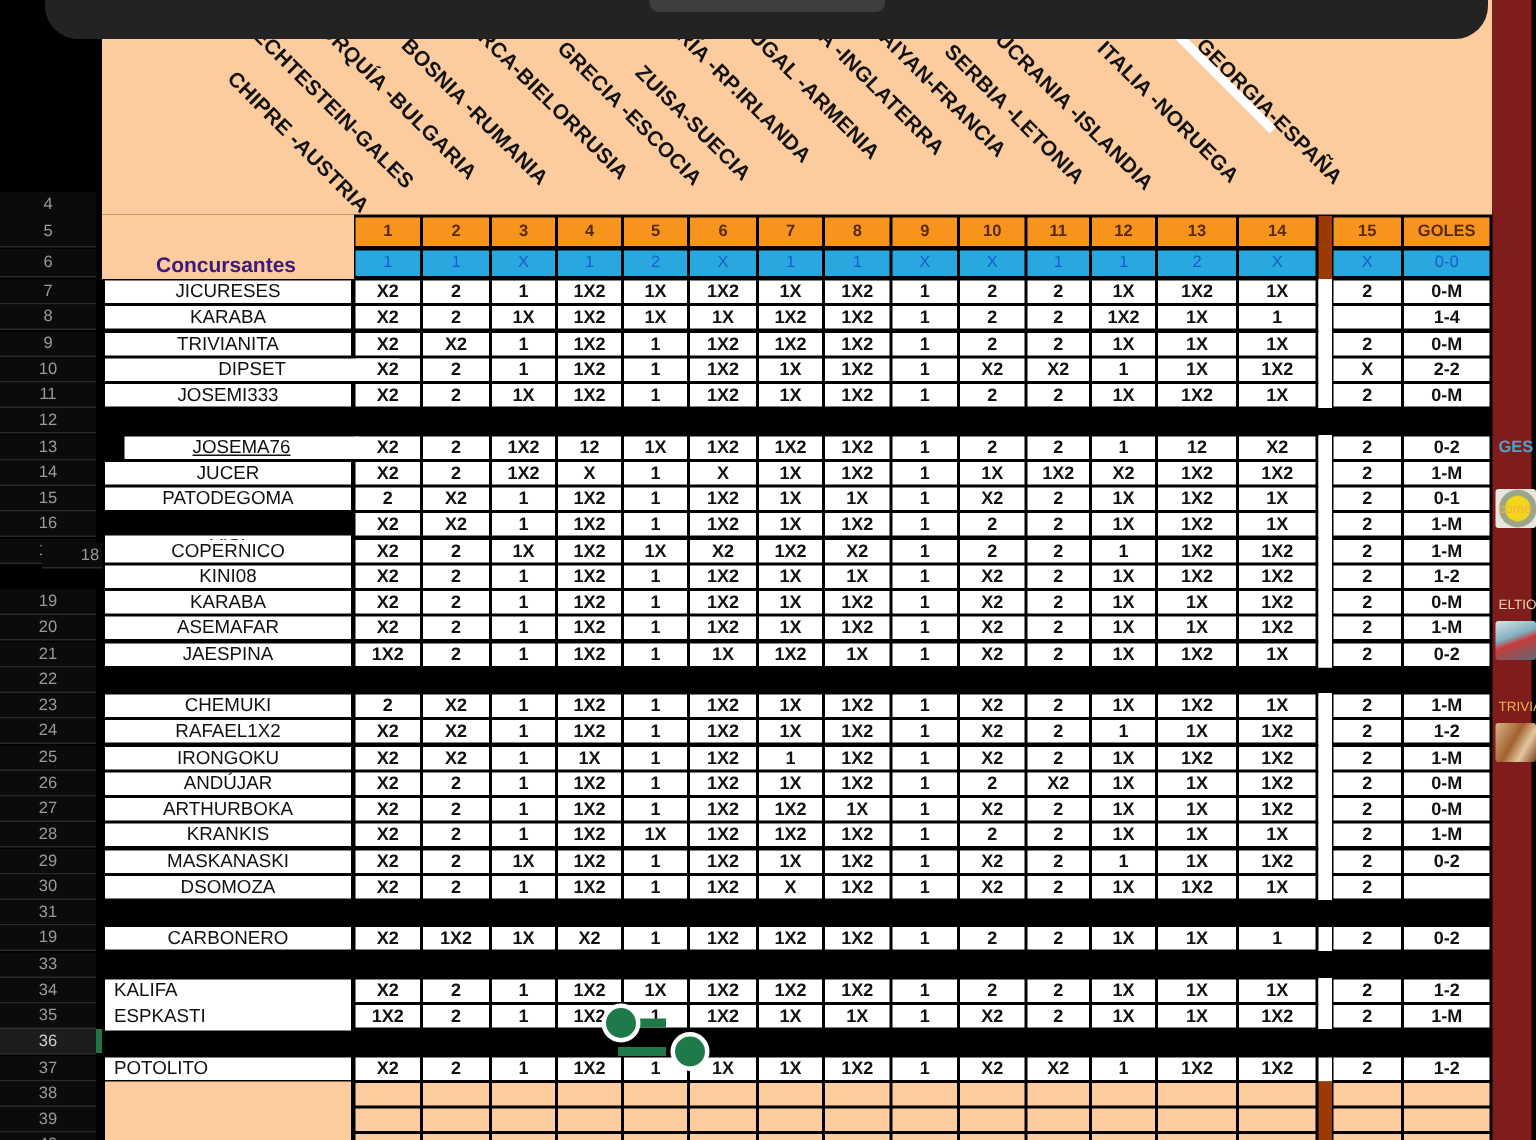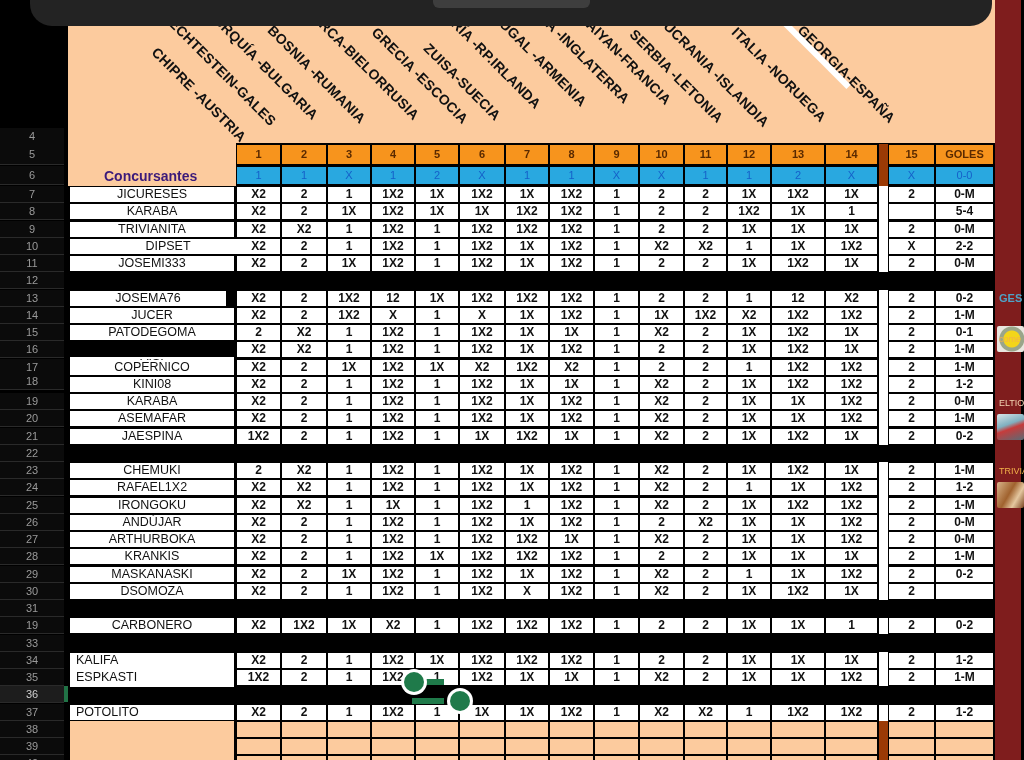--- a/index.html
+++ b/index.html
@@ -54,21 +54,21 @@
     <div class="rn" style="top: 203.25px; height: 17px; line-height: 17px;">8</div>
     <div class="rn" style="top: 220.5px; height: 17px; line-height: 17px;">9</div>
     <div class="rn" style="top: 237.75px; height: 17px; line-height: 17px;">10</div>
     <div class="rn" style="top: 255px; height: 17px; line-height: 17px;">11</div>
     <div class="rn" style="top: 272.25px; height: 17px; line-height: 17px;">12</div>
     <div class="rn" style="top: 289.5px; height: 17px; line-height: 17px;">13</div>
     <div class="rn" style="top: 306.75px; height: 17px; line-height: 17px;">14</div>
     <div class="rn" style="top: 324px; height: 17px; line-height: 17px;">15</div>
     <div class="rn" style="top: 341.25px; height: 17px; line-height: 17px;">16</div>
     <div class="rn" style="top: 358.5px; height: 17px; line-height: 17px;">17</div>
-    <div class="rn" style="top: 373px; height: 17px; line-height: 17px;">18</div>
+    <div class="rn" style="top: 362px; height: 17px; line-height: 17px; margin-left: 28px;">18</div>
     <div class="rn" style="top: 393px; height: 17px; line-height: 17px;">19</div>
     <div class="rn" style="top: 410.25px; height: 17px; line-height: 17px;">20</div>
     <div class="rn" style="top: 427.5px; height: 17px; line-height: 17px;">21</div>
     <div class="rn" style="top: 444.75px; height: 17px; line-height: 17px;">22</div>
     <div class="rn" style="top: 462px; height: 17px; line-height: 17px;">23</div>
     <div class="rn" style="top: 479.25px; height: 17px; line-height: 17px;">24</div>
     <div class="rn" style="top: 496.5px; height: 17px; line-height: 17px;">25</div>
     <div class="rn" style="top: 513.75px; height: 17px; line-height: 17px;">26</div>
     <div class="rn" style="top: 531px; height: 17px; line-height: 17px;">27</div>
     <div class="rn" style="top: 548.25px; height: 17px; line-height: 17px;">28</div>
@@ -169,21 +169,21 @@
       <div class="cell " style="left: 392px; width: 44px; top: 204.25px; height: 15px; line-height: 15px;">1X</div>
       <div class="cell " style="left: 438px; width: 42px; top: 204.25px; height: 15px; line-height: 15px;">1X2</div>
       <div class="cell " style="left: 482px; width: 43px; top: 204.25px; height: 15px; line-height: 15px;">1X2</div>
       <div class="cell " style="left: 527px; width: 43px; top: 204.25px; height: 15px; line-height: 15px;">1</div>
       <div class="cell " style="left: 572px; width: 43px; top: 204.25px; height: 15px; line-height: 15px;">2</div>
       <div class="cell " style="left: 617px; width: 41px; top: 204.25px; height: 15px; line-height: 15px;">2</div>
       <div class="cell " style="left: 660px; width: 42px; top: 204.25px; height: 15px; line-height: 15px;">1X2</div>
       <div class="cell " style="left: 704px; width: 52px; top: 204.25px; height: 15px; line-height: 15px;">1X</div>
       <div class="cell " style="left: 758px; width: 51px; top: 204.25px; height: 15px; line-height: 15px;">1</div>
       <div class="cell " style="left: 821px; width: 45px; top: 204.25px; height: 15px; line-height: 15px;"></div>
-      <div class="cell " style="left: 868px; width: 57px; top: 204.25px; height: 15px; line-height: 15px;">5-4</div>
+      <div class="cell " style="left: 868px; width: 57px; top: 204.25px; height: 15px; line-height: 15px;">1-4</div>
       <div class="gapcol" style="left: 811px; top: 204.25px; height: 16px;"></div>
       <div class="cell name" style="left: 2px; width: 164px; top: 221.5px; height: 15px; line-height: 15px;">TRIVIANITA</div>
       <div class="cell " style="left: 169px; width: 43px; top: 221.5px; height: 15px; line-height: 15px;">X2</div>
       <div class="cell " style="left: 214px; width: 44px; top: 221.5px; height: 15px; line-height: 15px;">X2</div>
       <div class="cell " style="left: 260px; width: 42px; top: 221.5px; height: 15px; line-height: 15px;">1</div>
       <div class="cell " style="left: 304px; width: 42px; top: 221.5px; height: 15px; line-height: 15px;">1X2</div>
       <div class="cell " style="left: 348px; width: 42px; top: 221.5px; height: 15px; line-height: 15px;">1</div>
       <div class="cell " style="left: 392px; width: 44px; top: 221.5px; height: 15px; line-height: 15px;">1X2</div>
       <div class="cell " style="left: 438px; width: 42px; top: 221.5px; height: 15px; line-height: 15px;">1X2</div>
       <div class="cell " style="left: 482px; width: 43px; top: 221.5px; height: 15px; line-height: 15px;">1X2</div>
@@ -225,21 +225,21 @@
       <div class="cell " style="left: 482px; width: 43px; top: 256px; height: 15px; line-height: 15px;">1X2</div>
       <div class="cell " style="left: 527px; width: 43px; top: 256px; height: 15px; line-height: 15px;">1</div>
       <div class="cell " style="left: 572px; width: 43px; top: 256px; height: 15px; line-height: 15px;">2</div>
       <div class="cell " style="left: 617px; width: 41px; top: 256px; height: 15px; line-height: 15px;">2</div>
       <div class="cell " style="left: 660px; width: 42px; top: 256px; height: 15px; line-height: 15px;">1X</div>
       <div class="cell " style="left: 704px; width: 52px; top: 256px; height: 15px; line-height: 15px;">1X2</div>
       <div class="cell " style="left: 758px; width: 51px; top: 256px; height: 15px; line-height: 15px;">1X</div>
       <div class="cell " style="left: 821px; width: 45px; top: 256px; height: 15px; line-height: 15px;">2</div>
       <div class="cell " style="left: 868px; width: 57px; top: 256px; height: 15px; line-height: 15px;">0-M</div>
       <div class="gapcol" style="left: 811px; top: 256px; height: 16px;"></div>
-      <div class="cell name" style="left: 2px; width: 156px; top: 290.5px; height: 15px; line-height: 15px;">JOSEMA76</div>
+      <div class="cell name" style="left: 15px; width: 156px; top: 290.5px; height: 15px; line-height: 15px; text-decoration: underline;">JOSEMA76</div>
       <div class="cell " style="left: 169px; width: 43px; top: 290.5px; height: 15px; line-height: 15px;">X2</div>
       <div class="cell " style="left: 214px; width: 44px; top: 290.5px; height: 15px; line-height: 15px;">2</div>
       <div class="cell " style="left: 260px; width: 42px; top: 290.5px; height: 15px; line-height: 15px;">1X2</div>
       <div class="cell " style="left: 304px; width: 42px; top: 290.5px; height: 15px; line-height: 15px;">12</div>
       <div class="cell " style="left: 348px; width: 42px; top: 290.5px; height: 15px; line-height: 15px;">1X</div>
       <div class="cell " style="left: 392px; width: 44px; top: 290.5px; height: 15px; line-height: 15px;">1X2</div>
       <div class="cell " style="left: 438px; width: 42px; top: 290.5px; height: 15px; line-height: 15px;">1X2</div>
       <div class="cell " style="left: 482px; width: 43px; top: 290.5px; height: 15px; line-height: 15px;">1X2</div>
       <div class="cell " style="left: 527px; width: 43px; top: 290.5px; height: 15px; line-height: 15px;">1</div>
       <div class="cell " style="left: 572px; width: 43px; top: 290.5px; height: 15px; line-height: 15px;">2</div>

